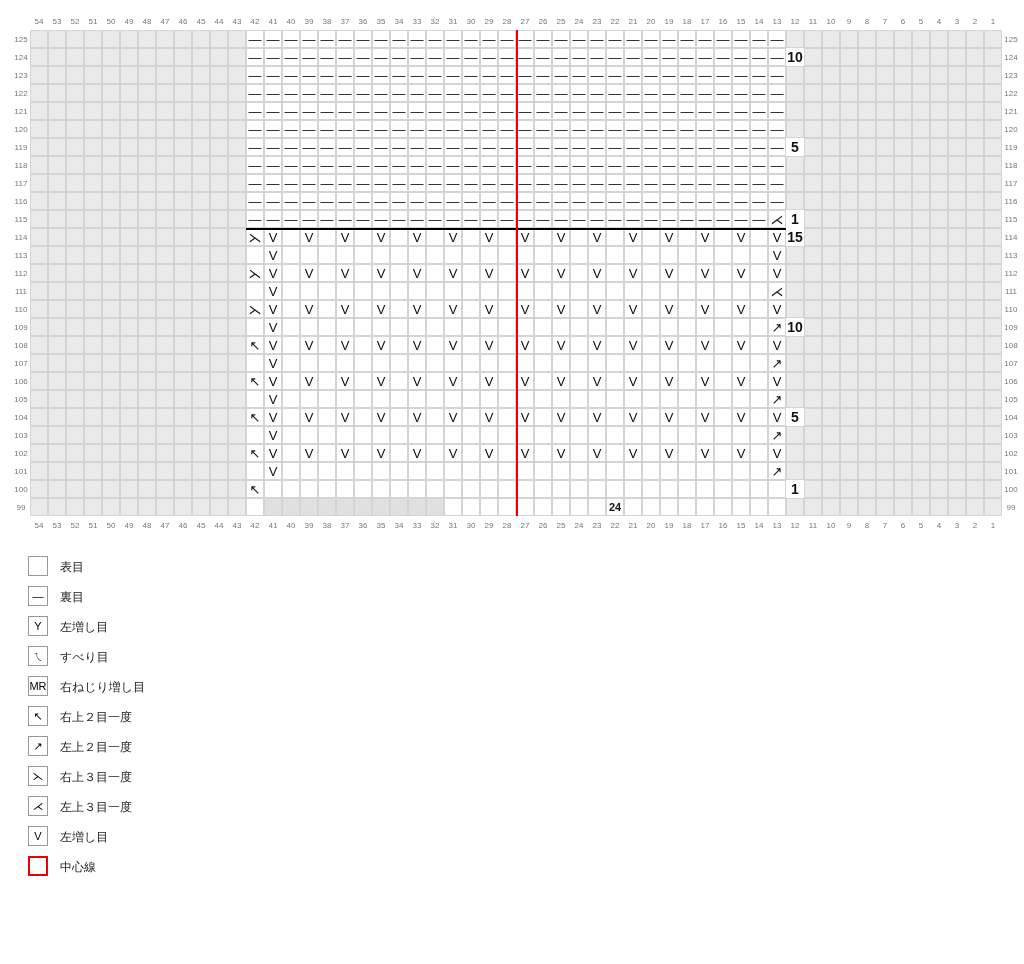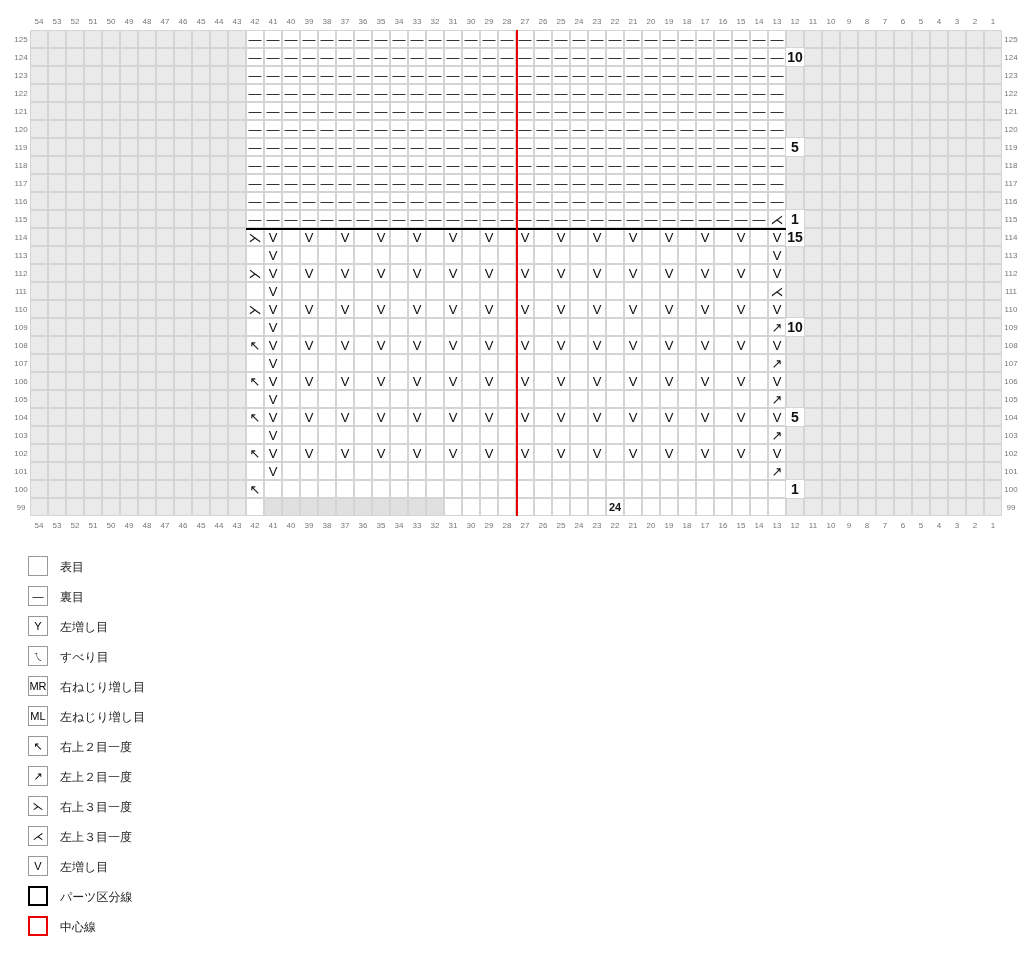--- a/index.html
+++ b/index.html
@@ -1736,44 +1736,36 @@
     </div>
     <div class="legend-row">
       <div class="legend-swatch ">ㄟ</div>
       <div class="legend-label">すべり目</div>
     </div>
     <div class="legend-row">
       <div class="legend-swatch ">MR</div>
       <div class="legend-label">右ねじり増し目</div>
     </div>
     <div class="legend-row">
-      <div class="legend-swatch ">ML</div>
-      <div class="legend-label">左ねじり増し目</div>
-    </div>
-    <div class="legend-row">
       <div class="legend-swatch ">↖</div>
       <div class="legend-label">右上２目一度</div>
     </div>
     <div class="legend-row">
       <div class="legend-swatch ">↗</div>
       <div class="legend-label">左上２目一度</div>
     </div>
     <div class="legend-row">
       <div class="legend-swatch ">⋋</div>
       <div class="legend-label">右上３目一度</div>
     </div>
     <div class="legend-row">
       <div class="legend-swatch ">⋌</div>
       <div class="legend-label">左上３目一度</div>
     </div>
     <div class="legend-row">
       <div class="legend-swatch ">V</div>
       <div class="legend-label">左増し目</div>
     </div>
     <div class="legend-row">
-      <div class="legend-swatch black-border"></div>
-      <div class="legend-label">パーツ区分線</div>
-    </div>
-    <div class="legend-row">
       <div class="legend-swatch red-border"></div>
       <div class="legend-label">中心線</div>
     </div>
   </div>
 
 </body></html>

